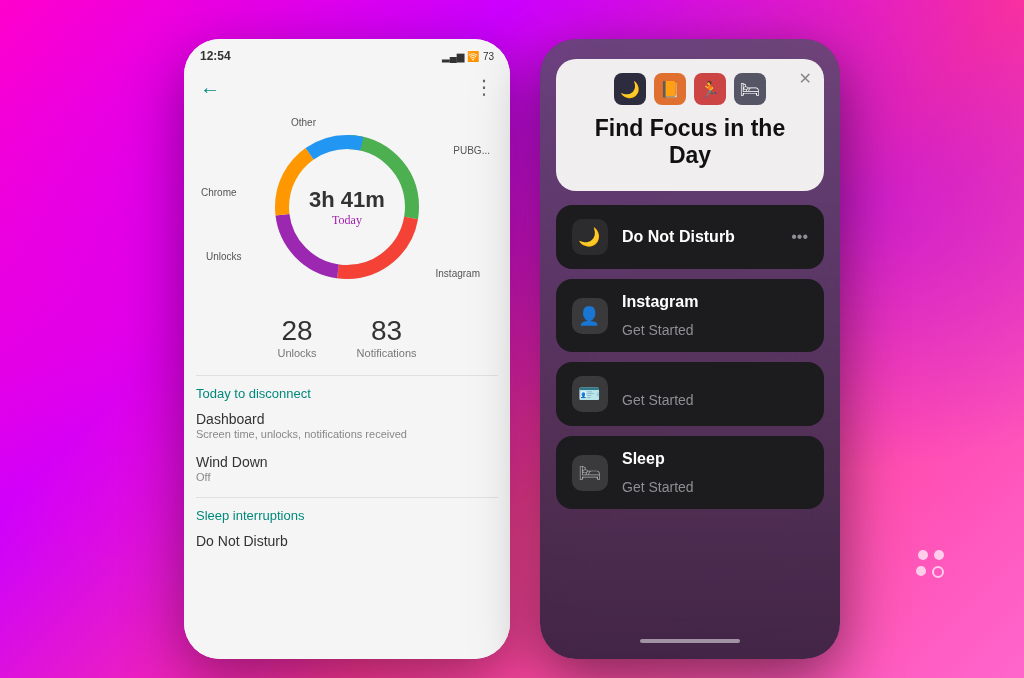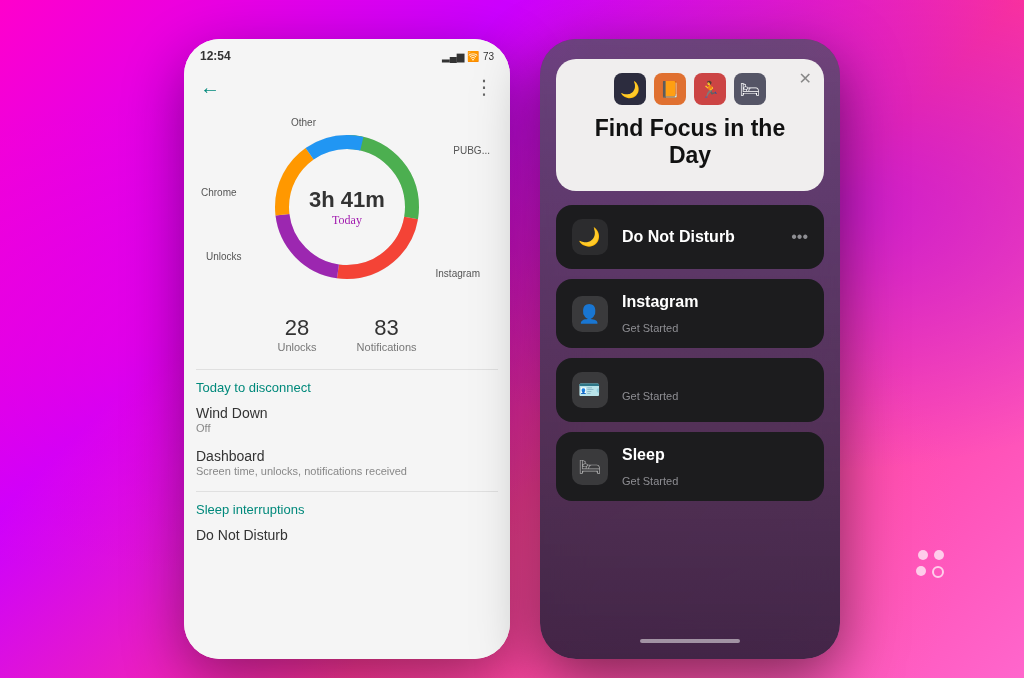--- a/index.html
+++ b/index.html
@@ -156,21 +156,21 @@
       justify-content: center;
       gap: 40px;
       margin: 8px 0 16px;
     }
 
     .stat-item {
       text-align: center;
     }
 
     .stat-number {
-      font-size: 22px;
+      font-size: 28px;
       font-weight: 300;
       color: #333;
     }
 
     .stat-label {
       font-size: 11px;
       color: #777;
     }
 
     .section-title {
@@ -318,21 +318,21 @@
       flex: 1;
     }
 
     .focus-mode-name {
       font-size: 16px;
       font-weight: 600;
       color: #fff;
     }
 
     .focus-mode-sub {
-      font-size: 11px;
+      font-size: 14px;
       color: #8e8e93;
       margin-top: 11px;
     }
 
     .focus-mode-more {
       color: #8e8e93;
       font-size: 16px;
     }
 
     .ios-home-bar {
@@ -452,26 +452,26 @@
         <div class="stat-item">
           <div class="stat-number">83</div>
           <div class="stat-label">Notifications</div>
         </div>
       </div>
 
       <div class="divider"></div>
 
       <div class="section-title">Today to disconnect</div>
       <div class="menu-item">
+        <div class="menu-item-title">Dashboard</div>
+        <div class="menu-item-sub">Screen time, unlocks, notifications received</div>
+      </div>
+      <div class="menu-item">
         <div class="menu-item-title">Wind Down</div>
         <div class="menu-item-sub">Off</div>
-      </div>
-      <div class="menu-item">
-        <div class="menu-item-title">Dashboard</div>
-        <div class="menu-item-sub">Screen time, unlocks, notifications received</div>
       </div>
 
       <div class="divider"></div>
 
       <div class="section-title">Sleep interruptions</div>
       <div class="menu-item">
         <div class="menu-item-title">Do Not Disturb</div>
       </div>
     </div>
   </div>

